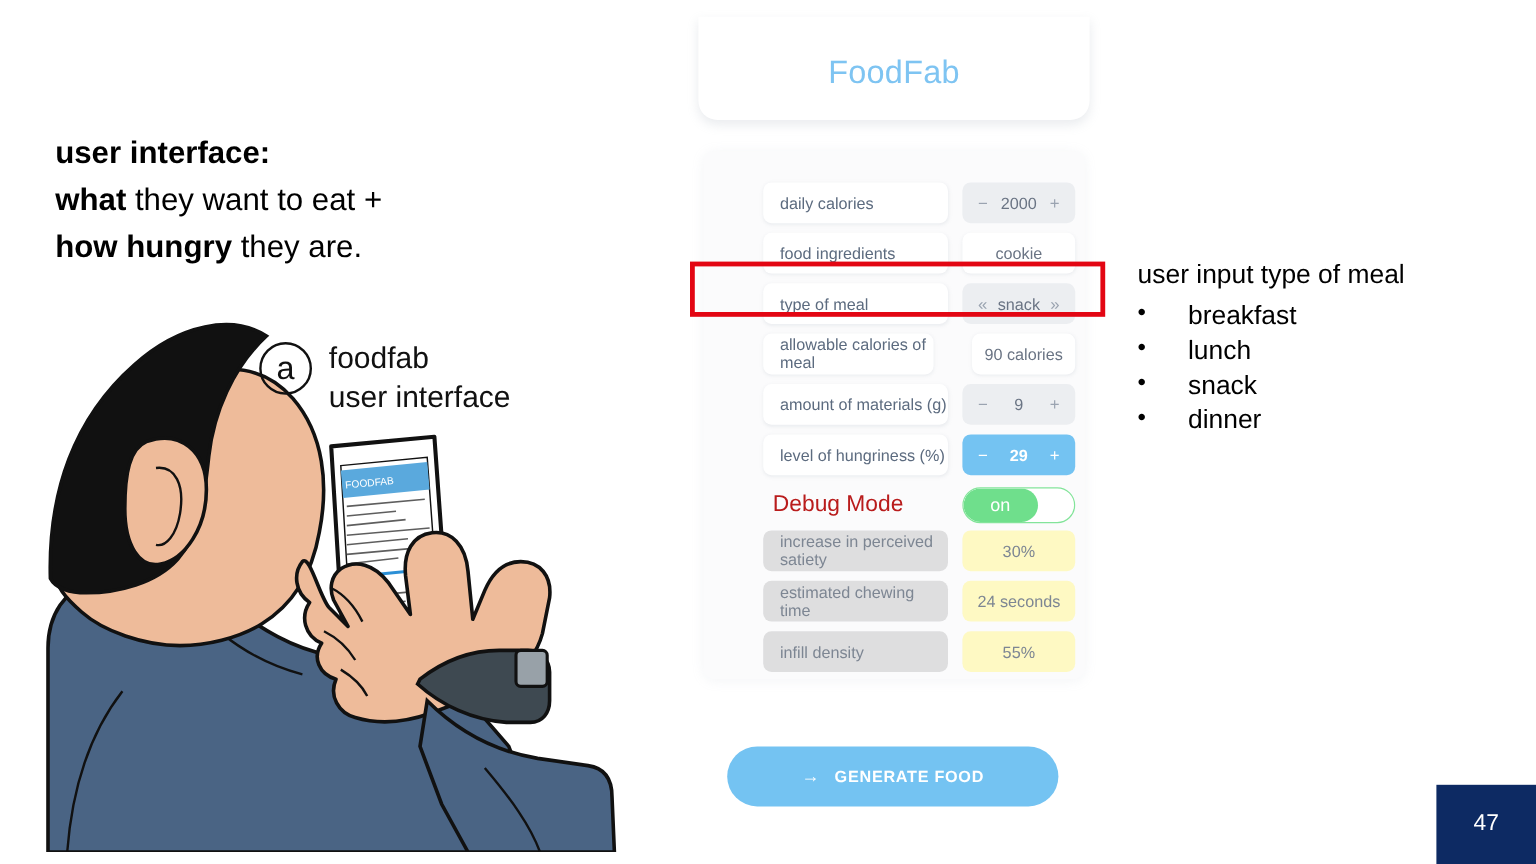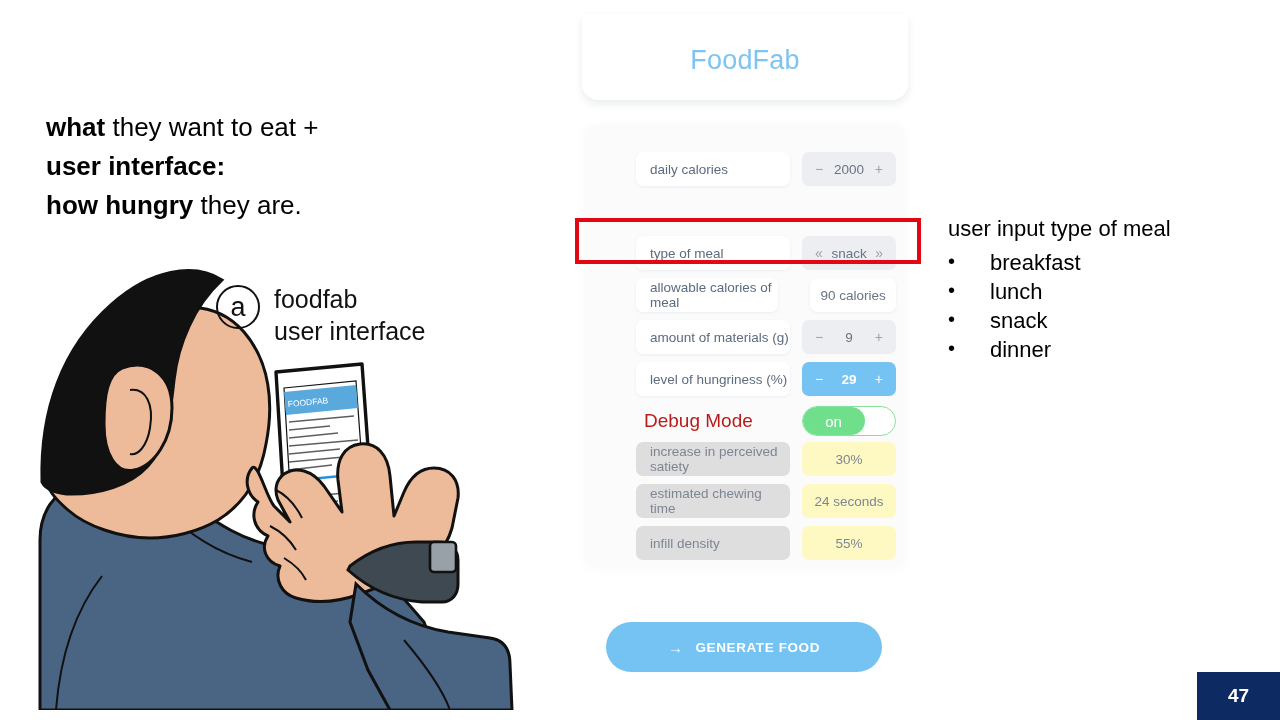--- a/index.html
+++ b/index.html
@@ -133,36 +133,35 @@
   #rightList li{
     font-size:22px;color:#000;line-height:29px;
     position:relative;padding-left:42px;
   }
   #rightList li::before{
     content:"\2022";position:absolute;left:0;top:-1px;font-size:20px;color:#000;
   }
 
   
   #pageBadge{
-    position:absolute;right:0;bottom:0;width:83px;height:48px;
+    position:absolute;right:0;bottom:0;width:83px;height:66px;
     background:#0d2a63;color:#ffffff;
     display:flex;align-items:center;justify-content:center;
     font-size:19px;
-    font-weight:bold;
   }
 </style>
 </head>
 <body>
 
 <div id="heading">
   <div class="ln">
+    <b>user interface:</b>
+  </div>
+  <div class="ln">
     <b>what</b><span class="lt"> they want to eat +</span>
-  </div>
-  <div class="ln">
-    <b>user interface:</b>
   </div>
   <div class="ln">
     <b>how hungry</b><span class="lt"> they are.</span>
   </div>
 </div>
 
 <div id="illus">
   <svg width="480" height="470" viewBox="0 0 480 470" xmlns="http://www.w3.org/2000/svg">
 
     <path d="M2 470 L2 300 C2 272 16 252 40 243 C78 229 118 238 150 262 C182 286 206 300 236 306 L300 318 L330 330 L360 352 L386 382 L398 414 L404 470 Z" fill="#4a6484" stroke="#111" stroke-width="3"></path>
@@ -243,20 +242,26 @@
 
   <div class="row" style="top:138px;">
     <div class="lab">daily calories</div>
     <div class="val grayfill">
       <span class="stp l">−</span>
       <span class="num">2000</span>
       <span class="stp r">+</span>
     </div>
   </div>
 
+  <div class="row" style="top:180px;">
+    <div class="lab">food ingredients</div>
+    <div class="val">
+      <span class="num">cookie</span>
+    </div>
+  </div>
 
   <div class="row" style="top:222px;">
     <div class="lab">type of meal</div>
     <div class="val grayfill">
       <span class="stp l">«</span>
       <span class="num">snack</span>
       <span class="stp r">»</span>
     </div>
   </div>
 

